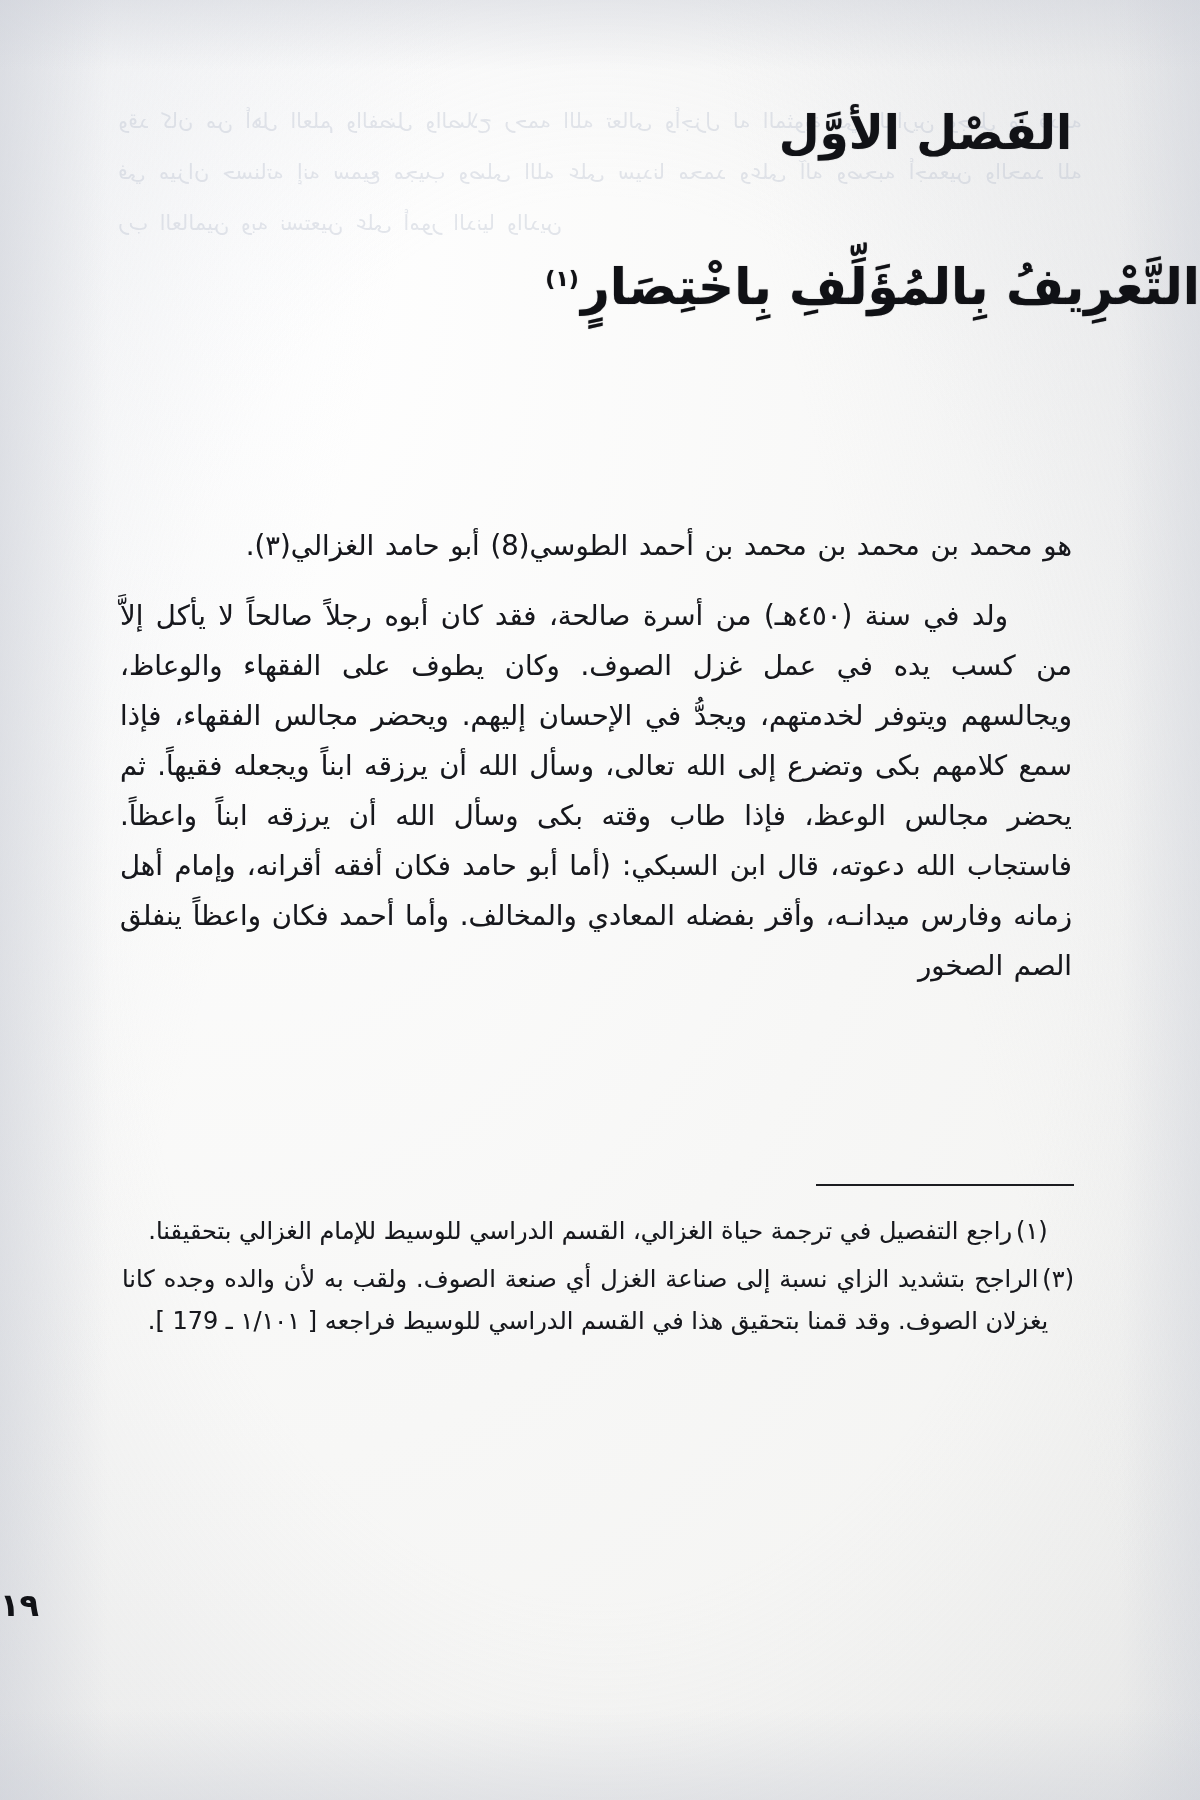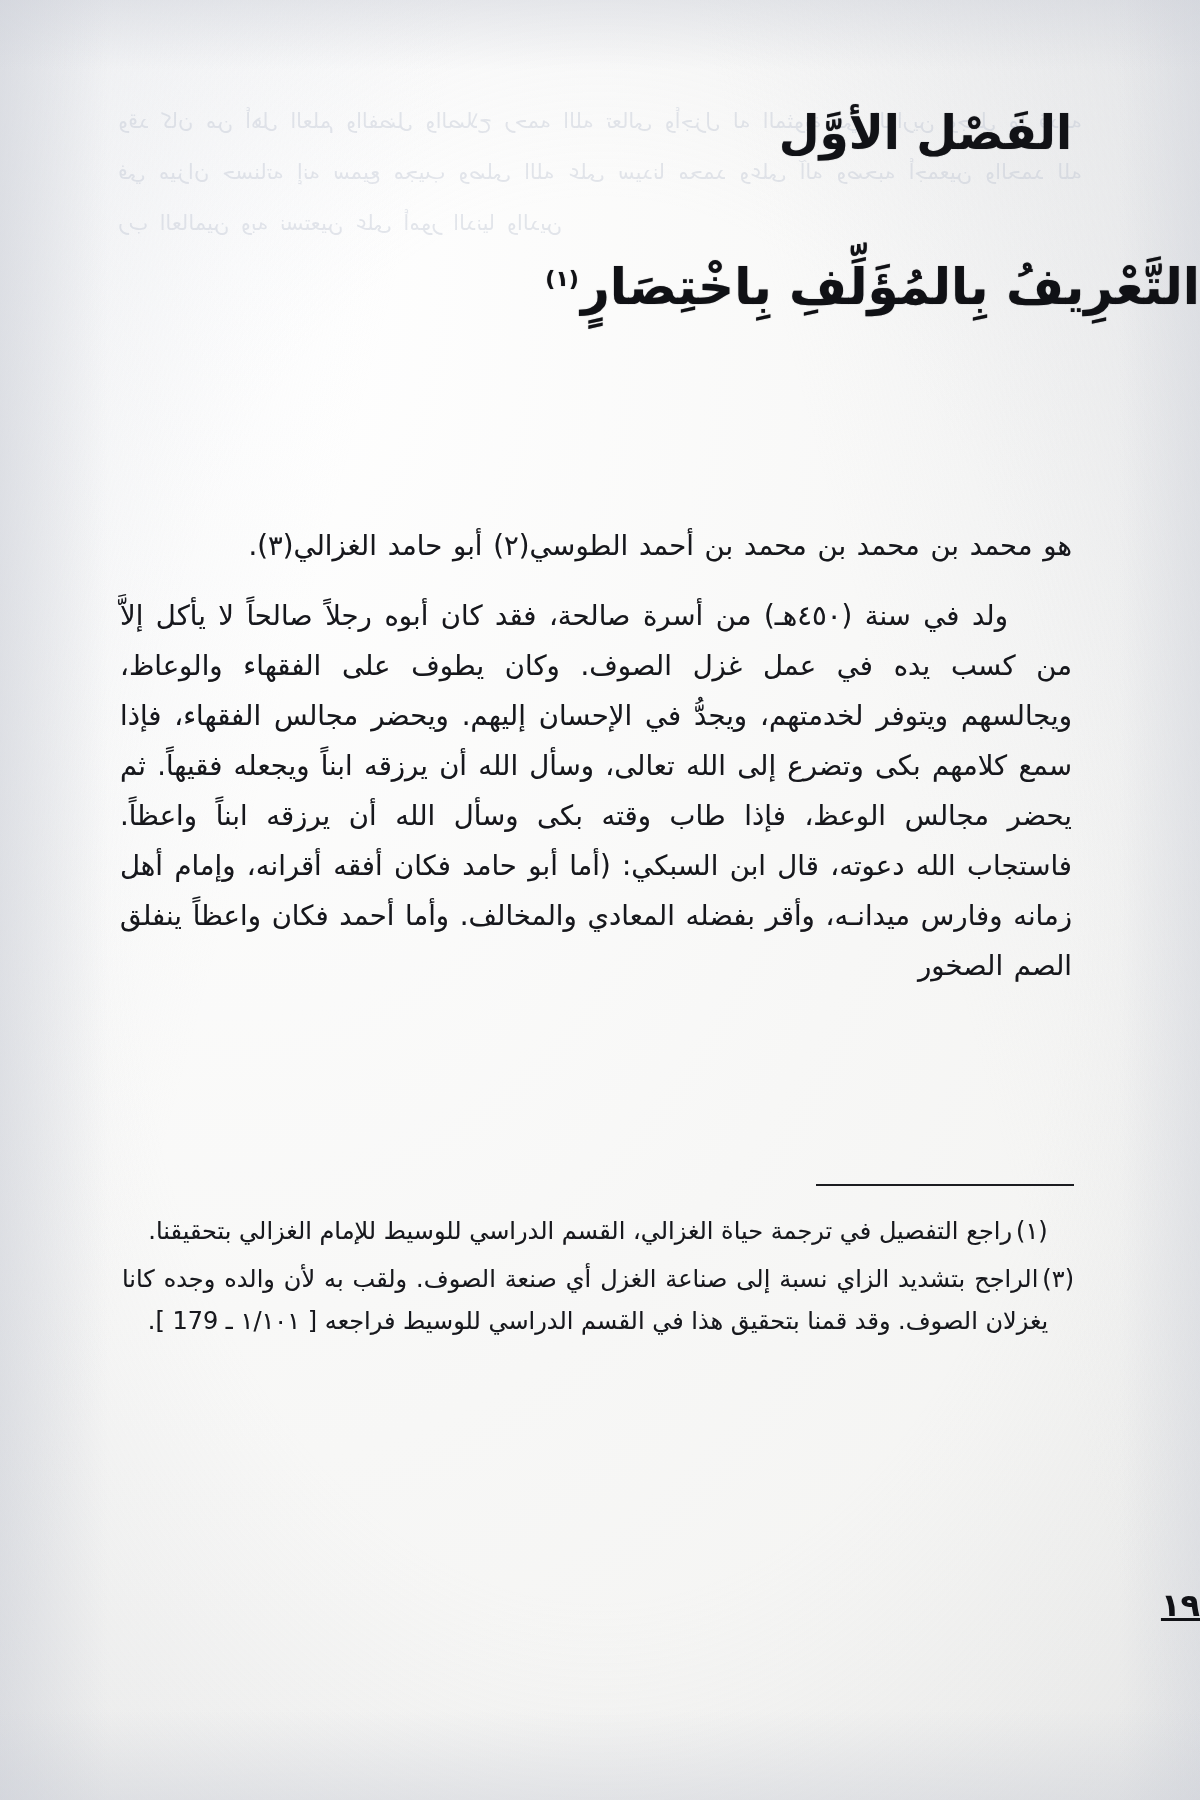--- a/index.html
+++ b/index.html
@@ -174,25 +174,24 @@
   .fn-item .fn-num {
     margin-left: 4px;
   }
 
   
   .page-number {
     position: absolute;
     bottom: 176px;
     left: 0;
     right: 0;
-    text-align: right;
+    text-align: left;
     font-size: 32px;
     font-weight: 700;
     color: #111216;
-    text-decoration: underline;
   }
 </style>
 </head>
 <body>
 
 <div class="page">
 
   <div class="grain"></div>
   <div class="edge-left"></div>
   <div class="edge-right"></div>
@@ -203,21 +202,21 @@
 
   <div class="content">
 
     <div class="chapter-line">الفَصْل الأوَّل</div>
 
     <div class="main-title">
       <span>التَّعْرِيفُ بِالمُؤَلِّفِ بِاخْتِصَارٍ</span><span class="fn">(١)</span>
     </div>
 
     <div class="body-block" style="top: 520px;">
-      <p class="para">هو محمد بن محمد بن محمد بن أحمد الطوسي(٢) أبو حامد الغزالي(٣).</p>
+      <p class="para">هو محمد بن محمد بن محمد بن أحمد الطوسي(8) أبو حامد الغزالي(٣).</p>
       <p class="para indent">ولد في سنة (٤٥٠هـ) من أسرة صالحة، فقد كان أبوه رجلاً صالحاً لا يأكل إلاَّ من كسب يده في عمل غزل الصوف. وكان يطوف على الفقهاء والوعاظ، ويجالسهم ويتوفر لخدمتهم، ويجدُّ في الإحسان إليهم. ويحضر مجالس الفقهاء، فإذا سمع كلامهم بكى وتضرع إلى الله تعالى، وسأل الله أن يرزقه ابناً ويجعله فقيهاً. ثم يحضر مجالس الوعظ، فإذا طاب وقته بكى وسأل الله أن يرزقه ابناً واعظاً. فاستجاب الله دعوته، قال ابن السبكي: (أما أبو حامد فكان أفقه أقرانه، وإمام أهل زمانه وفارس ميدانـه، وأقر بفضله المعادي والمخالف. وأما أحمد فكان واعظاً ينفلق الصم الصخور</p>
     </div>
 
     <div class="fn-rule"></div>
 
     <div class="footnotes">
       <p class="fn-item">
         <span class="fn-num">(١)</span><span>راجع التفصيل في ترجمة حياة الغزالي، القسم الدراسي للوسيط للإمام الغزالي بتحقيقنا.</span>
       </p>
       <p class="fn-item">

